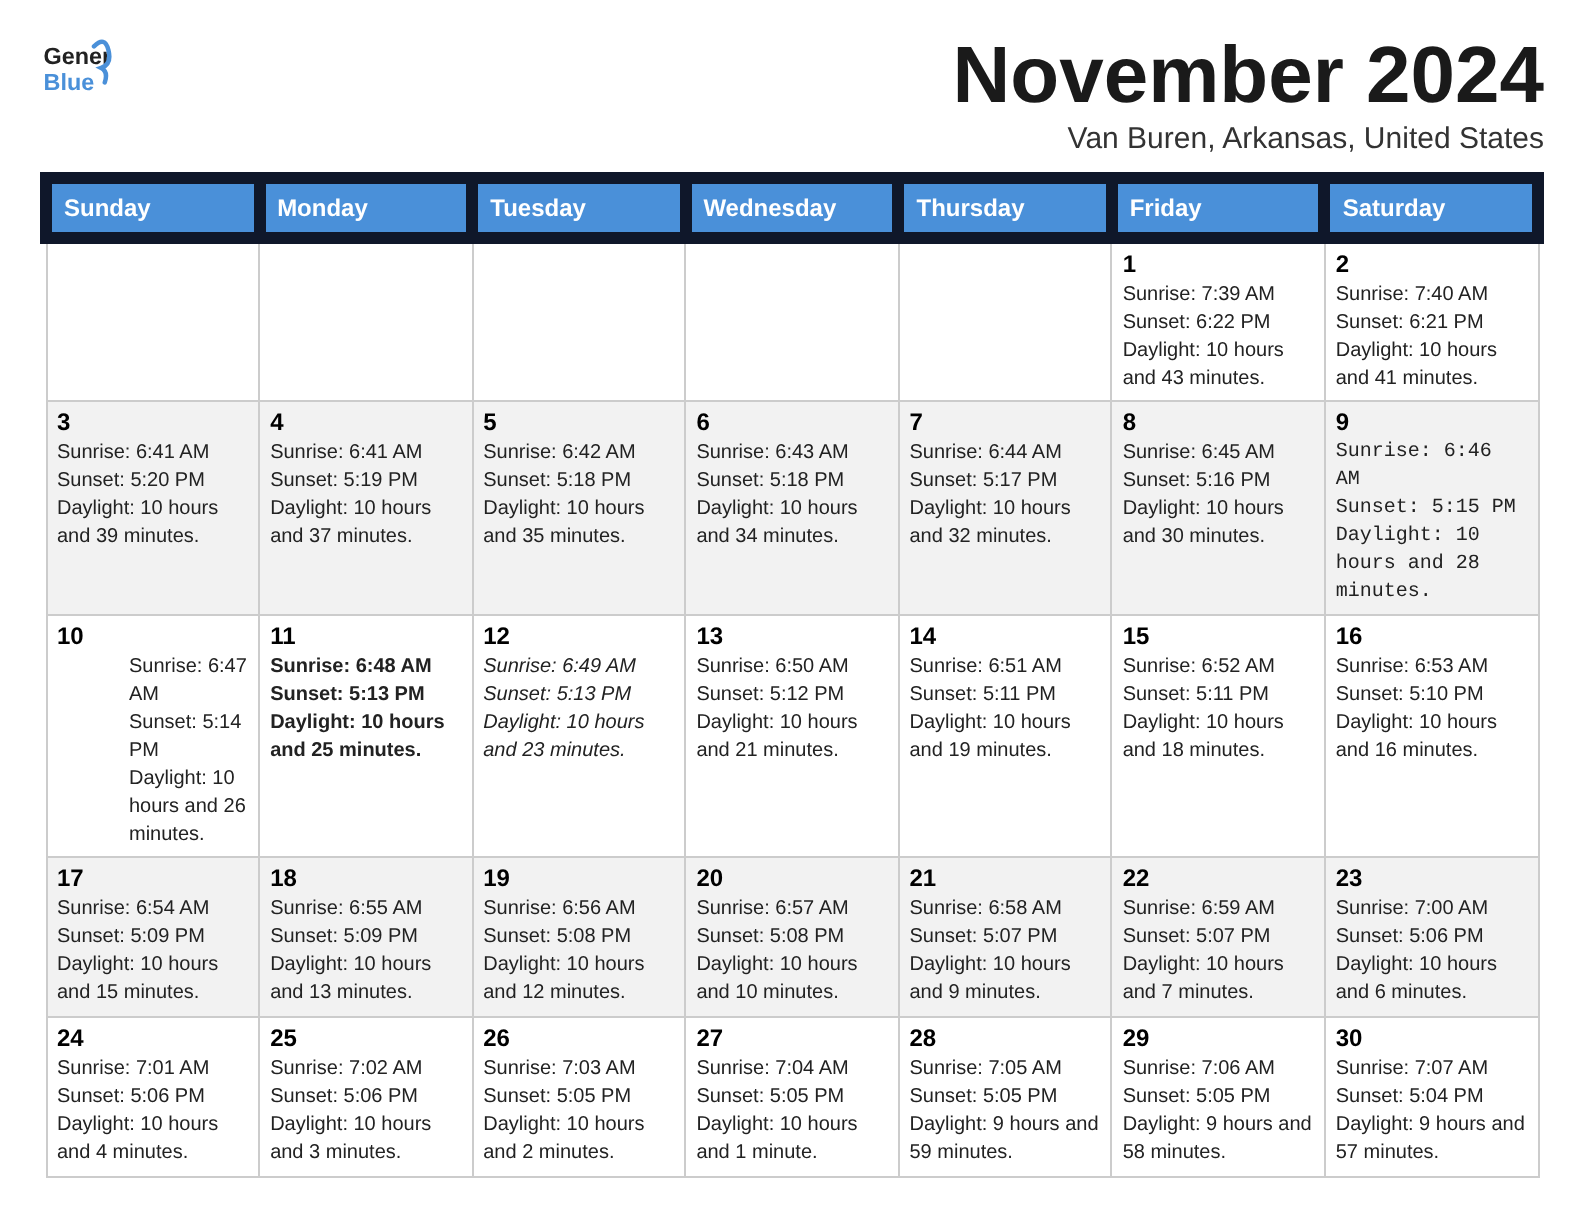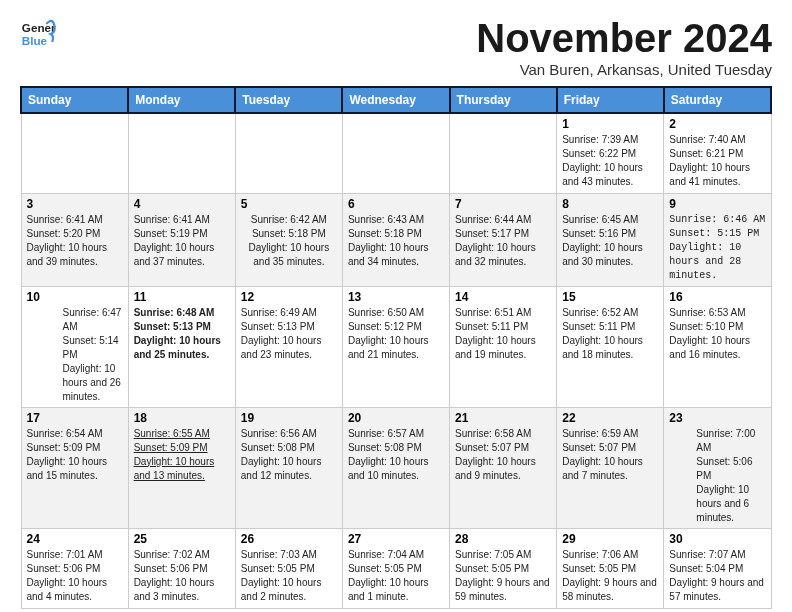--- a/index.html
+++ b/index.html
@@ -46,21 +46,21 @@
       width: 100%;
       border-collapse: collapse;
       font-size: 11px;
     }
     .calendar th {
       background: #4a90d9;
       color: #fff;
       text-align: left;
       padding: 5px 6px;
       font-size: 12px;
-      border: 2px solid #0f172a;
+      border: 6px solid #0f172a;
     }
     .calendar td {
       border: 1px solid #ccc;
       vertical-align: top;
       padding: 3px 5px;
       width: calc(100%/7);
       height: 80px;
       background: #fff;
     }
     .calendar tr:nth-child(even) td {
@@ -88,21 +88,21 @@
   <div class="header">
     <div class="logo">
       <svg class="logo-icon" viewBox="0 0 40 40" xmlns="http://www.w3.org/2000/svg">
         <text x="2" y="18" font-size="13" font-weight="bold" fill="#222">General</text>
         <text x="2" y="32" font-size="13" font-weight="bold" fill="#4a90d9">Blue</text>
         <path d="M30,8 Q36,2 38,10 Q40,18 34,20 Q38,22 36,28" stroke="#4a90d9" stroke-width="2.5" fill="none" stroke-linecap="round"></path>
       </svg>
     </div>
     <div class="title-block">
       <div class="month-title">November 2024</div>
-      <div class="location">Van Buren, Arkansas, United Tuesday</div>
+      <div class="location">Van Buren, Arkansas, United States</div>
     </div>
   </div>
 
   <table class="calendar">
     <thead>
       <tr>
         <th>Sunday</th>
         <th>Monday</th>
         <th>Tuesday</th>
         <th>Wednesday</th>
@@ -139,21 +139,21 @@
 Daylight: 10 hours and 39 minutes.</div>
           </td>
           <td>
             <span class="day-num">4</span>
             <div class="day-info" style="white-space: pre-line;">Sunrise: 6:41 AM
 Sunset: 5:19 PM
 Daylight: 10 hours and 37 minutes.</div>
           </td>
           <td>
             <span class="day-num">5</span>
-            <div class="day-info" style="white-space: pre-line; text-align: center;">Sunrise: 6:42 AM
+            <div class="day-info" style="white-space: pre-line;">Sunrise: 6:42 AM
 Sunset: 5:18 PM
 Daylight: 10 hours and 35 minutes.</div>
           </td>
           <td>
             <span class="day-num">6</span>
             <div class="day-info" style="white-space: pre-line;">Sunrise: 6:43 AM
 Sunset: 5:18 PM
 Daylight: 10 hours and 34 minutes.</div>
           </td>
           <td>
@@ -183,21 +183,21 @@
 Daylight: 10 hours and 26 minutes.</div>
           </td>
           <td>
             <span class="day-num">11</span>
             <div class="day-info" style="white-space: pre-line; font-weight: bold;">Sunrise: 6:48 AM
 Sunset: 5:13 PM
 Daylight: 10 hours and 25 minutes.</div>
           </td>
           <td>
             <span class="day-num">12</span>
-            <div class="day-info" style="white-space: pre-line;">Sunrise: 6:49 AM
+            <div class="day-info" style="white-space: pre-line; font-style: italic;">Sunrise: 6:49 AM
 Sunset: 5:13 PM
 Daylight: 10 hours and 23 minutes.</div>
           </td>
           <td>
             <span class="day-num">13</span>
             <div class="day-info" style="white-space: pre-line;">Sunrise: 6:50 AM
 Sunset: 5:12 PM
 Daylight: 10 hours and 21 minutes.</div>
           </td>
           <td>
@@ -221,21 +221,21 @@
         </tr>
         <tr>
           <td>
             <span class="day-num">17</span>
             <div class="day-info" style="white-space: pre-line;">Sunrise: 6:54 AM
 Sunset: 5:09 PM
 Daylight: 10 hours and 15 minutes.</div>
           </td>
           <td>
             <span class="day-num">18</span>
-            <div class="day-info" style="white-space: pre-line; text-decoration: underline;">Sunrise: 6:55 AM
+            <div class="day-info" style="white-space: pre-line;">Sunrise: 6:55 AM
 Sunset: 5:09 PM
 Daylight: 10 hours and 13 minutes.</div>
           </td>
           <td>
             <span class="day-num">19</span>
             <div class="day-info" style="white-space: pre-line;">Sunrise: 6:56 AM
 Sunset: 5:08 PM
 Daylight: 10 hours and 12 minutes.</div>
           </td>
           <td>
@@ -251,21 +251,21 @@
 Daylight: 10 hours and 9 minutes.</div>
           </td>
           <td>
             <span class="day-num">22</span>
             <div class="day-info" style="white-space: pre-line;">Sunrise: 6:59 AM
 Sunset: 5:07 PM
 Daylight: 10 hours and 7 minutes.</div>
           </td>
           <td>
             <span class="day-num">23</span>
-            <div class="day-info" style="white-space: pre-line; margin-left: 27px;">Sunrise: 7:00 AM
+            <div class="day-info" style="white-space: pre-line;">Sunrise: 7:00 AM
 Sunset: 5:06 PM
 Daylight: 10 hours and 6 minutes.</div>
           </td>
         </tr>
         <tr>
           <td>
             <span class="day-num">24</span>
             <div class="day-info" style="white-space: pre-line;">Sunrise: 7:01 AM
 Sunset: 5:06 PM
 Daylight: 10 hours and 4 minutes.</div>

